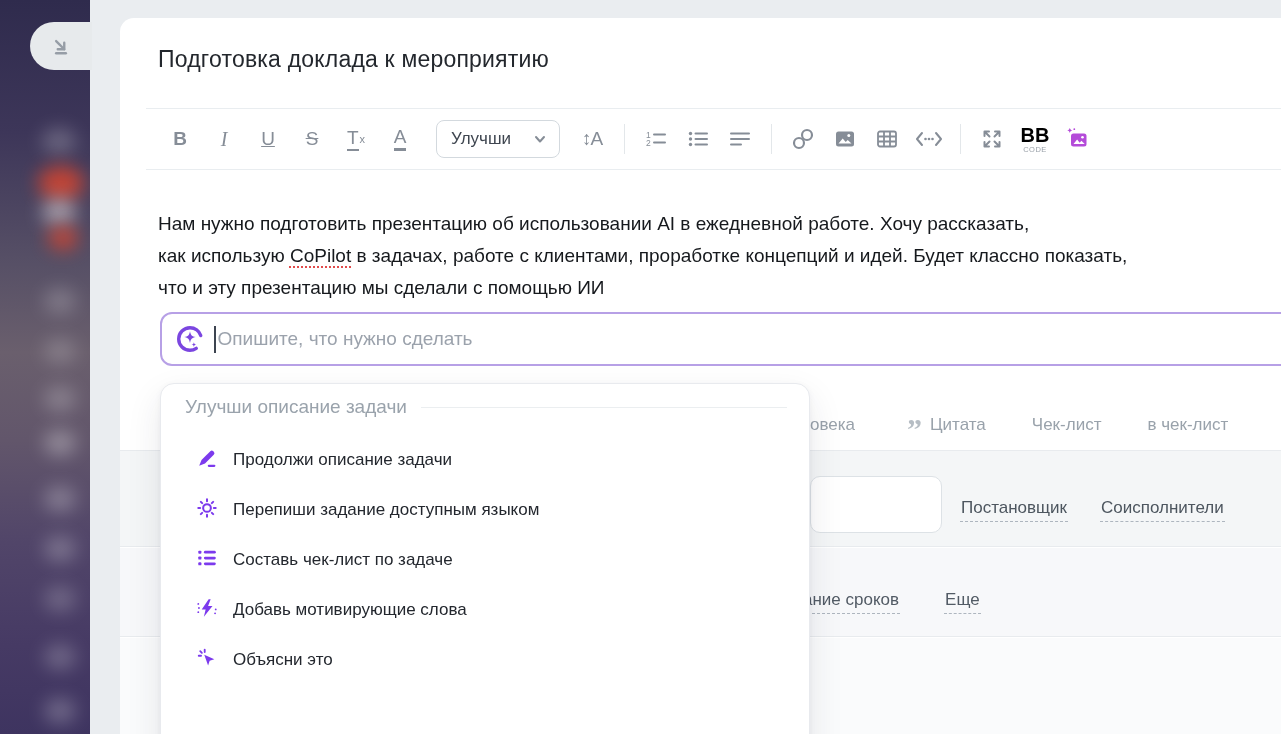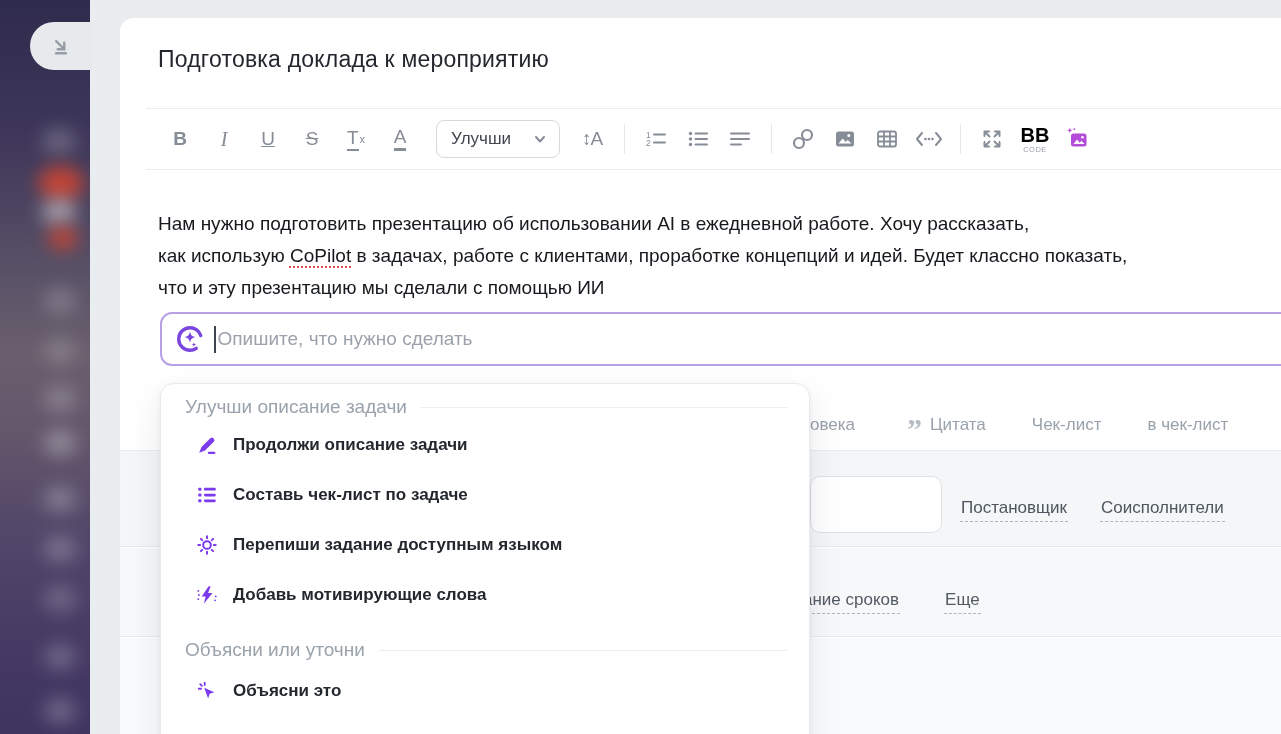--- a/index.html
+++ b/index.html
@@ -89,22 +89,22 @@
   .options-row .dashed-link.muted { color:#525b65; }
 
   
   .ai-menu { position:absolute; left:40px; top:365px; width:650px; height:380px; background:#ffffff;
     border:1px solid #e8eaee; border-radius:14px; box-shadow:0 14px 34px rgba(40,40,60,.10), 0 2px 6px rgba(40,40,60,.05);
     z-index:10; padding-top:10px; }
   .menu-section-header { display:flex; align-items:center; height:26px; margin:0 0 0 24px; }
   .menu-section-header.second { margin-top:14px; height:32px; }
   .menu-section-header span { font-size:19px; color:#9aa3ac;text-align:right; }
   .menu-section-header .line { flex:1; height:1px; background:#ecef f1; background:#ebeef0; margin:0 22px 0 14px; }
-  .menu-item { display:flex; align-items:center; height:50px; width:100%; background:none; border:none;
-    cursor:pointer; padding-left:34px; text-align:left; font-family:"Liberation Sans",sans-serif;font-weight:bold; }
+  .menu-item { display:flex; align-items:flex-end; height:50px; width:100%; background:none; border:none;
+    cursor:pointer; padding-left:34px; text-align:left; font-family:"Liberation Sans",sans-serif; }
   .menu-item .mi-icon { width:24px; height:24px; flex:0 0 24px; display:flex; align-items:center; justify-content:center; }
   .menu-item .mi-label { font-size:17px; color:#23272e; margin-left:14px; }
 </style>
 </head>
 <body>
 
 <aside class="sidebar">
   <div class="blob soft" style="left:42px;top:128px;width:34px;height:26px;opacity:.22"></div>
   <div class="blob red" style="left:38px;top:166px;width:46px;height:34px;opacity:.85"></div>
   <div class="blob soft" style="left:42px;top:198px;width:34px;height:28px;opacity:.45"></div>
@@ -316,62 +316,58 @@
         <svg width="22" height="22" viewBox="0 0 24 24">
             <path d="M3.5 20.5 L6 14.2 L15.6 4.6 a2.3 2.3 0 0 1 3.2 0 l0.6 0.6 a2.3 2.3 0 0 1 0 3.2 L9.8 18 Z" fill="#7c3aed"></path>
             <path d="M14 20.5 h6" stroke="#7c3aed" stroke-width="2.4" stroke-linecap="round"></path>
           </svg>
       </span>
       <span class="mi-label">Продолжи описание задачи</span>
     </button>
 
     <button class="menu-item">
       <span class="mi-icon">
+        <svg width="22" height="22" viewBox="0 0 24 24" fill="none" stroke="#7c3aed" stroke-width="2.2" stroke-linecap="round">
+            <circle cx="12" cy="12" r="4.2"></circle>
+            <path d="M12 2.5 V4.5 M12 19.5 V21.5 M2.5 12 H4.5 M19.5 12 H21.5 M5.3 5.3 L6.7 6.7 M17.3 17.3 L18.7 18.7 M5.3 18.7 L6.7 17.3 M17.3 6.7 L18.7 5.3"></path>
+          </svg>
+      </span>
+      <span class="mi-label">Перепиши задание доступным языком</span>
+    </button>
+
+    <button class="menu-item">
+      <span class="mi-icon">
         <svg width="22" height="22" viewBox="0 0 24 24" fill="#7c3aed">
             <rect x="2.5" y="4" width="3.4" height="3.4" rx="1"></rect>
             <rect x="2.5" y="10.3" width="3.4" height="3.4" rx="1"></rect>
             <rect x="2.5" y="16.6" width="3.4" height="3.4" rx="1"></rect>
             <rect x="8.6" y="4.2" width="13" height="3" rx="1.5"></rect>
             <rect x="8.6" y="10.5" width="13" height="3" rx="1.5"></rect>
             <rect x="8.6" y="16.8" width="13" height="3" rx="1.5"></rect>
           </svg>
       </span>
       <span class="mi-label">Составь чек-лист по задаче</span>
-    </button>
-
-    <button class="menu-item">
-      <span class="mi-icon">
-        <svg width="22" height="22" viewBox="0 0 24 24" fill="none" stroke="#7c3aed" stroke-width="2.2" stroke-linecap="round">
-            <circle cx="12" cy="12" r="4.2"></circle>
-            <path d="M12 2.5 V4.5 M12 19.5 V21.5 M2.5 12 H4.5 M19.5 12 H21.5 M5.3 5.3 L6.7 6.7 M17.3 17.3 L18.7 18.7 M5.3 18.7 L6.7 17.3 M17.3 6.7 L18.7 5.3"></path>
-          </svg>
-      </span>
-      <span class="mi-label">Перепиши задание доступным языком</span>
     </button>
 
     <button class="menu-item">
       <span class="mi-icon">
         <svg width="22" height="22" viewBox="0 0 24 24">
             <path d="M13.8 2.5 L6.2 13.5 H10.5 L8.6 21.5 L18 9.8 H13.2 L16 2.5 Z" fill="#7c3aed"></path>
             <g stroke="#7c3aed" stroke-width="2" stroke-linecap="round">
               <path d="M2.5 7.5 l0.01 0"></path>
               <path d="M3.2 12 l0.01 0"></path>
               <path d="M2.5 16.5 l0.01 0"></path>
               <path d="M21.5 13.5 l0.01 0"></path>
               <path d="M20.8 17.8 l0.01 0"></path>
             </g>
           </svg>
       </span>
       <span class="mi-label">Добавь мотивирующие слова</span>
     </button>
 
-    <div class="menu-section-header second">
-      <span>Объясни или уточни</span>
-      <div class="line"></div>
-    </div>
 
     <button class="menu-item">
       <span class="mi-icon">
         <svg width="22" height="22" viewBox="0 0 24 24">
             <path d="M9 8.5 L20 13.3 L14.9 15 L13.2 20.3 Z" fill="#7c3aed"></path>
             <g stroke="#7c3aed" stroke-width="2" stroke-linecap="round">
               <path d="M3 9.5 H5.5"></path>
               <path d="M4.6 4.6 L6.4 6.4"></path>
               <path d="M9.5 3 V5.5"></path>
             </g>

